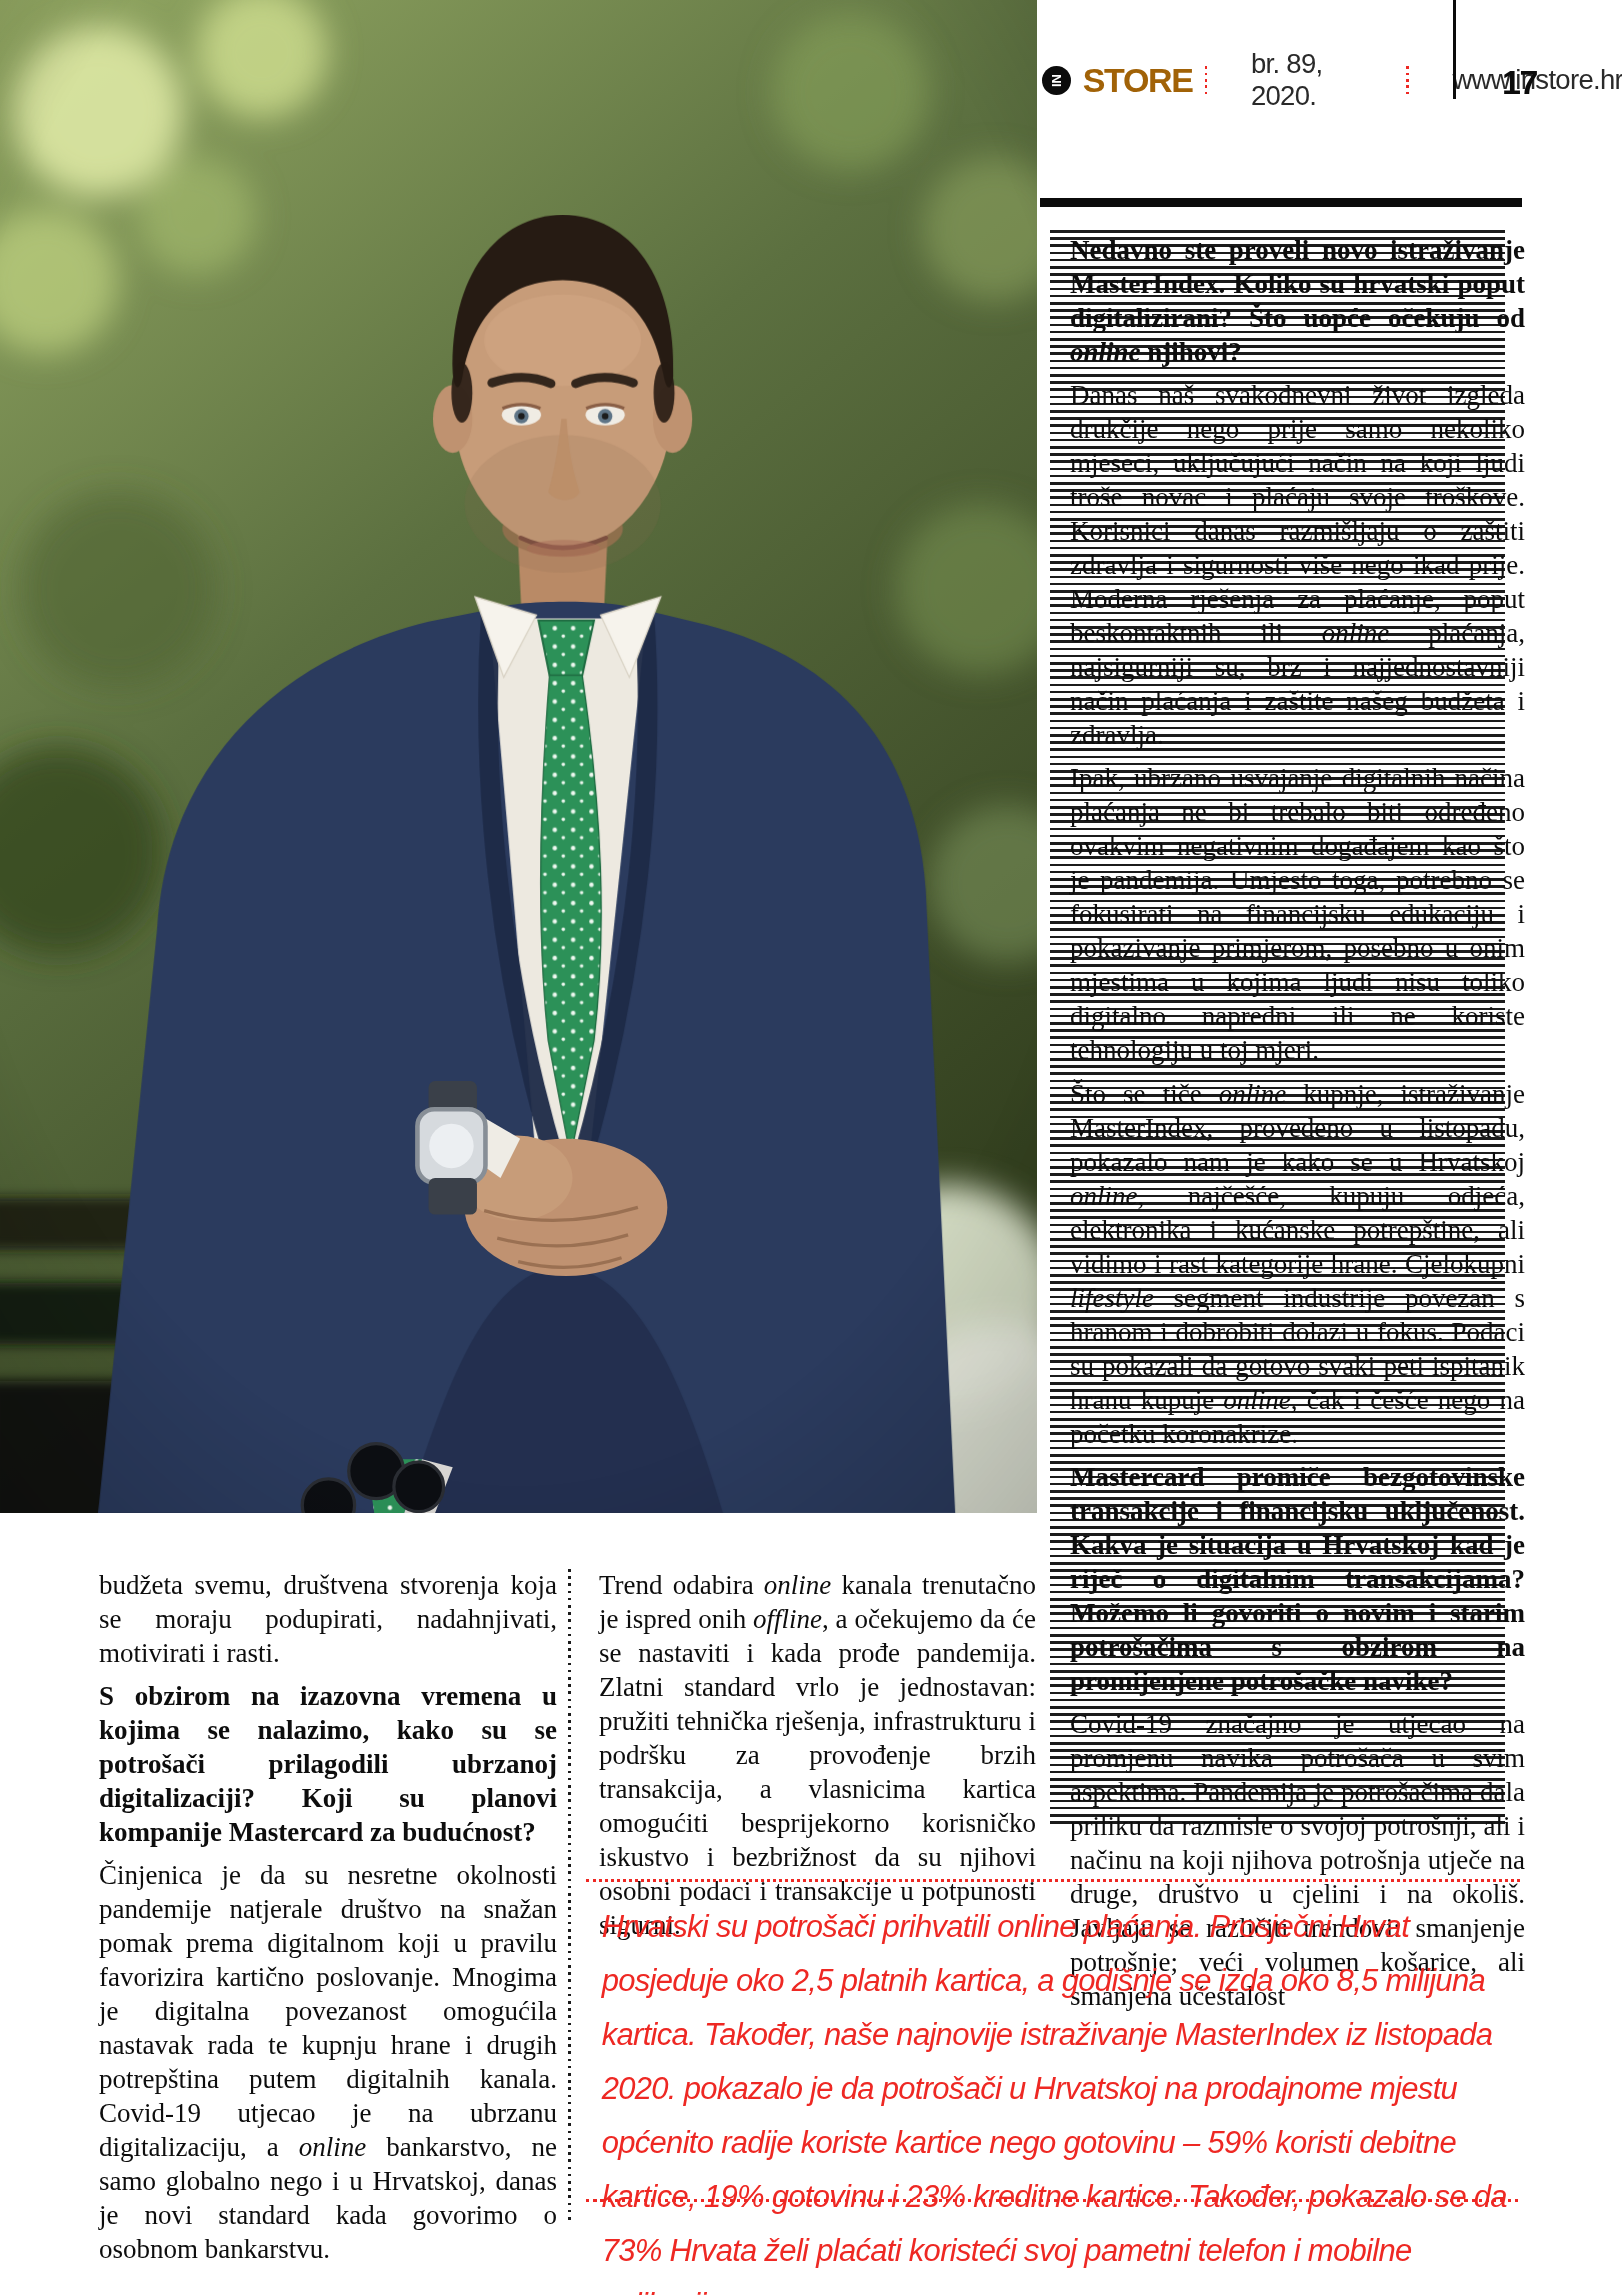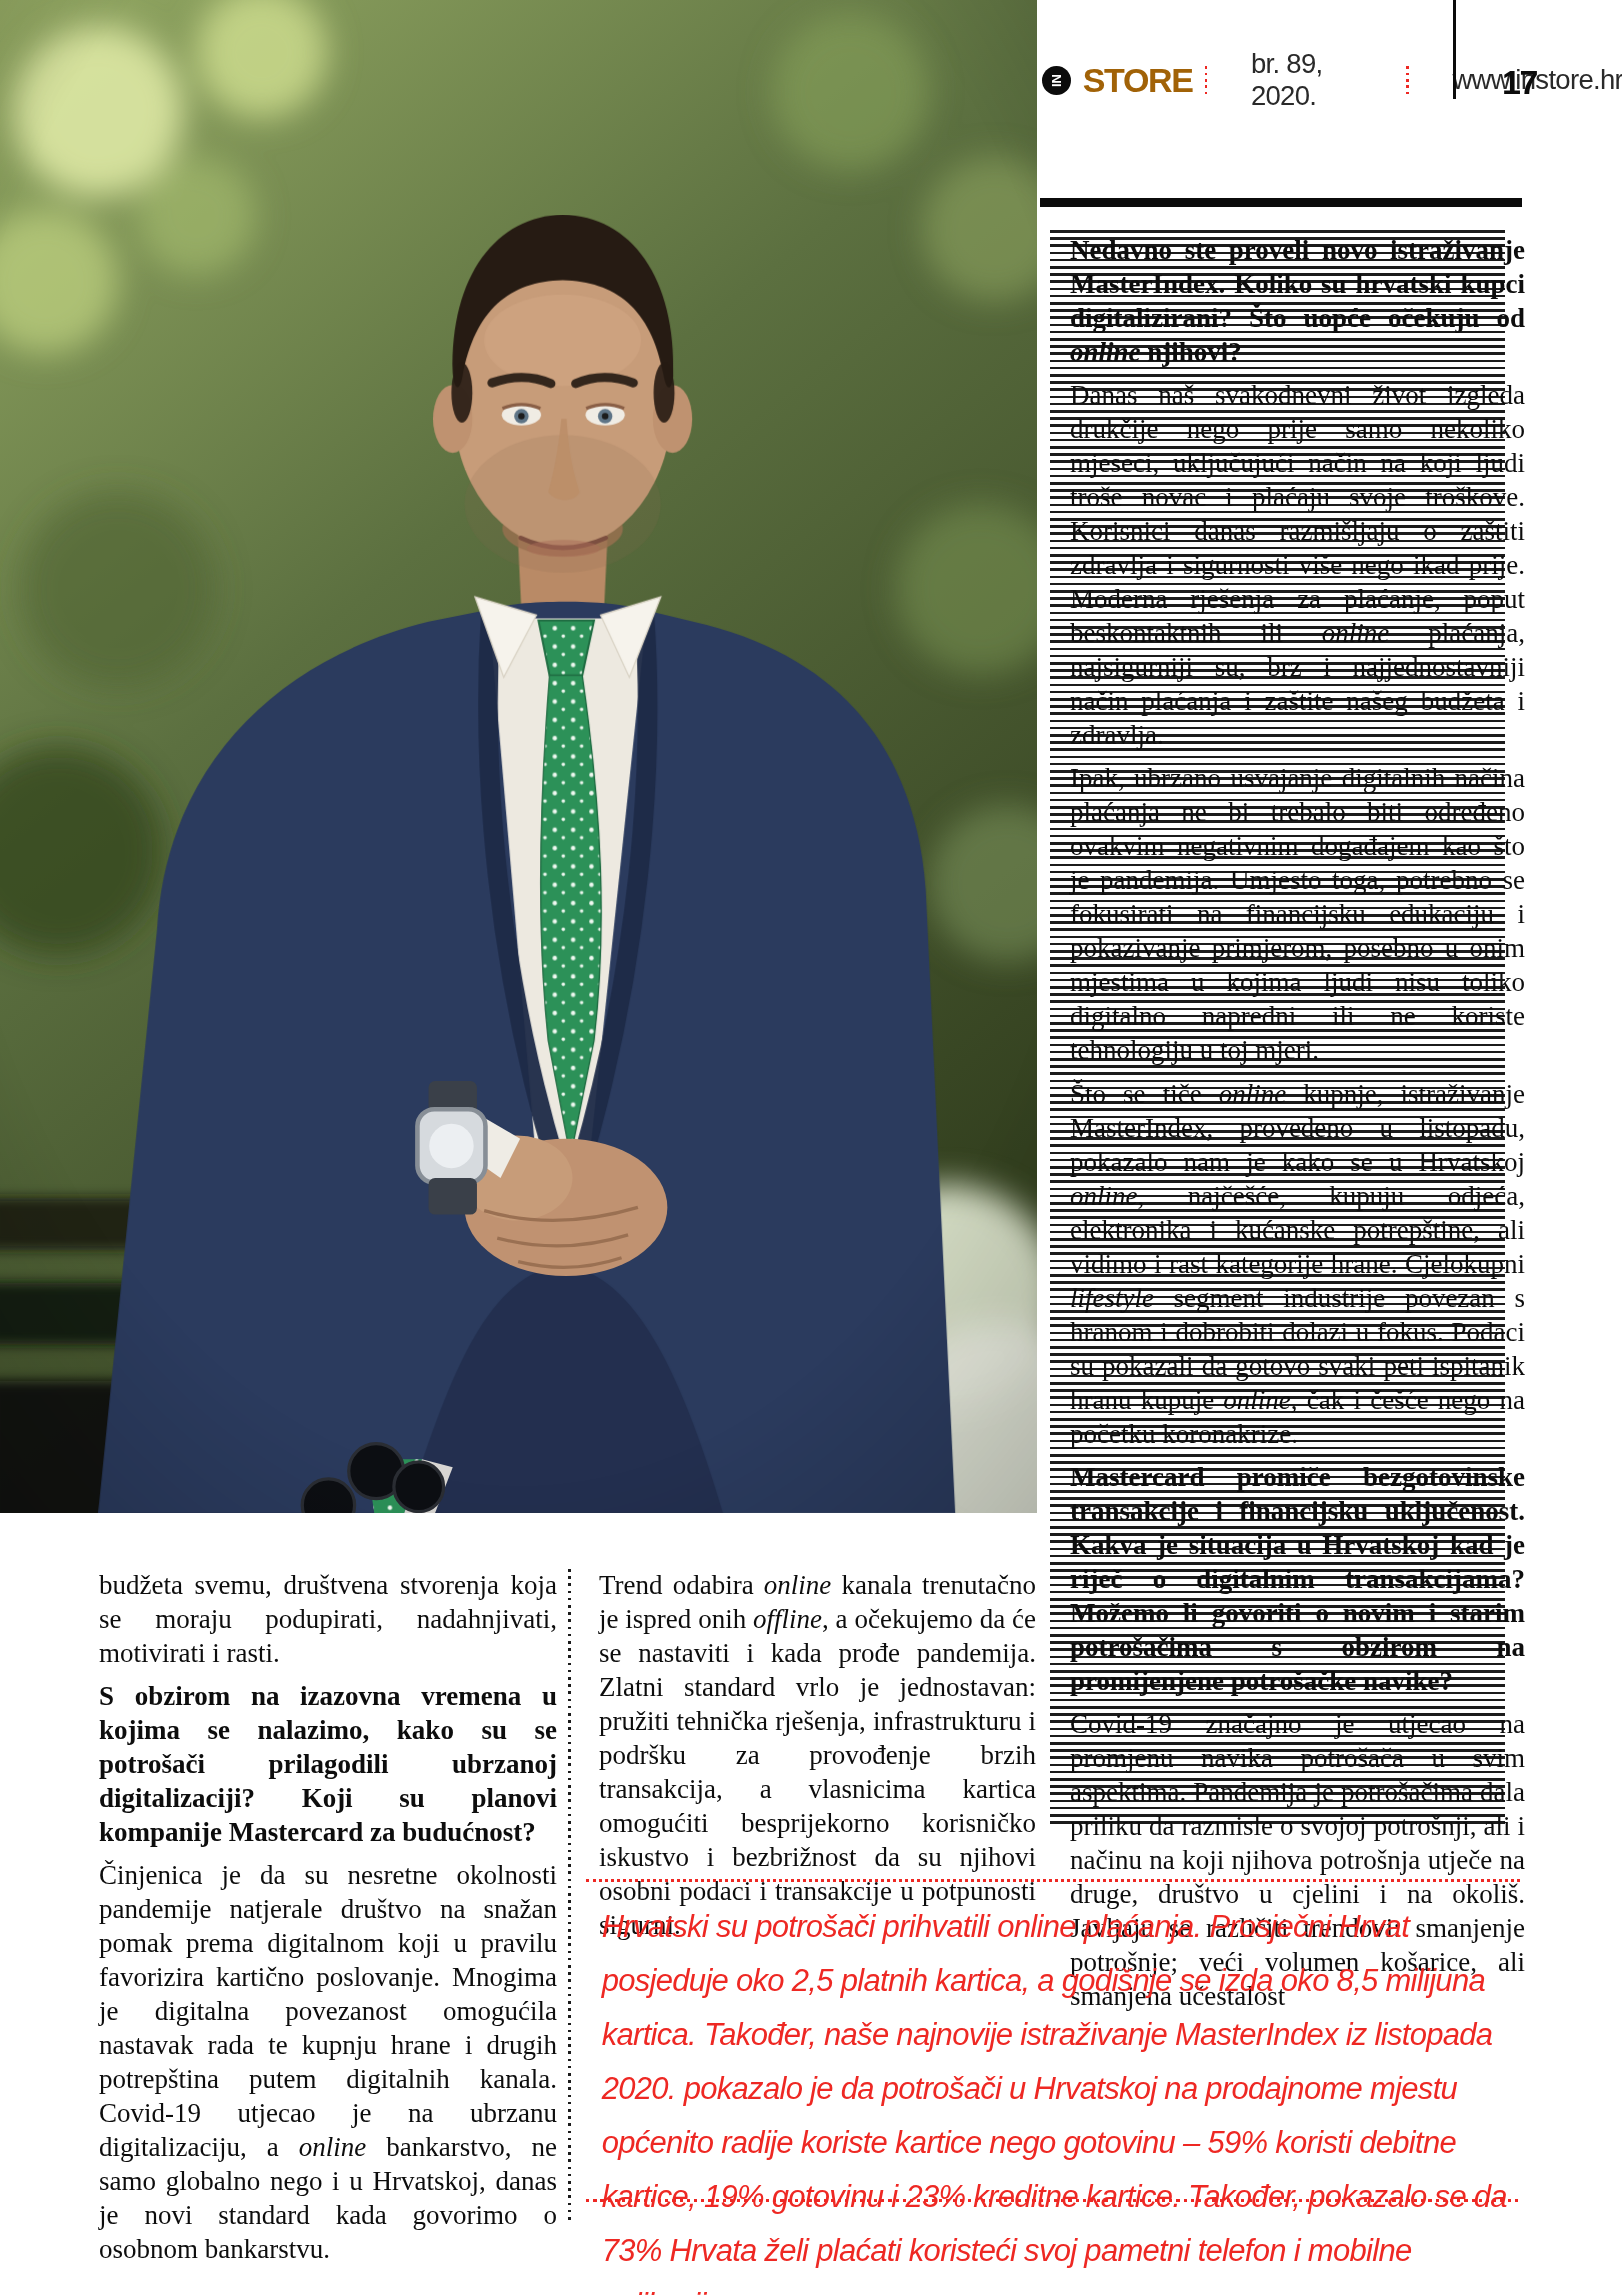--- a/index.html
+++ b/index.html
@@ -180,21 +180,21 @@
     <span class="hdr-site">www.instore.hr</span>
   </div>
   <div class="hdr-vline"></div>
   <div class="hdr-page">17</div>
 
   <div class="black-bar"></div>
   <div class="dot-v right-col"></div>
   <div class="dot-v col-sep"></div>
 
   <div class="col right-col">
-    <p class="q"><span>Nedavno ste proveli novo istraživanje MasterIndex. Koliko su hrvatski kupci digitalizirani? Što uopće očekuju od </span><span class="it">online</span><span> njihovi?</span></p>
+    <p class="q"><span>Nedavno ste proveli novo istraživanje MasterIndex. Koliko su hrvatski poput digitalizirani? Što uopće očekuju od </span><span class="it">online</span><span> njihovi?</span></p>
     <p><span>Danas naš svakodnevni život izgleda drukčije nego prije samo nekoliko mjeseci, uključujući način na koji ljudi troše novac i plaćaju svoje troškove. Korisnici danas razmišljaju o zaštiti zdravlja i sigurnosti više nego ikad prije. Moderna rješenja za plaćanje, poput beskontaktnih ili </span><span class="it">online</span><span> plaćanja, najsigurniji su, brz i najjednostavniji način plaćanja i zaštite našeg budžeta i zdravlja.</span></p>
     <p><span>Ipak, ubrzano usvajanje digitalnih načina plaćanja ne bi trebalo biti određeno ovakvim negativnim događajem kao što je pandemija. Umjesto toga, potrebno se fokusirati na financijsku edukaciju i pokazivanje primjerom, posebno u onim mjestima u kojima ljudi nisu toliko digitalno napredni ili ne koriste tehnologiju u toj mjeri.</span></p>
     <p><span>Što se tiče </span><span class="it">online</span><span> kupnje, istraživanje MasterIndex, provedeno u listopadu, pokazalo nam je kako se u Hrvatskoj </span><span class="it">online</span><span>, najčešće, kupuju odjeća, elektronika i kućanske potrepštine, ali vidimo i rast kategorije hrane. Cjelokupni </span><span class="it">lifestyle</span><span> segment industrije povezan s hranom i dobrobiti dolazi u fokus. Podaci su pokazali da gotovo svaki peti ispitanik hranu kupuje </span><span class="it">online</span><span>, čak i češće nego na početku koronakrize.</span></p>
     <p class="q"><span>Mastercard promiče bezgotovinske transakcije i financijsku uključenost. Kakva je situacija u Hrvatskoj kad je riječ o digitalnim transakcijama? Možemo li govoriti o novim i starim potrošačima s obzirom na promijenjene potrošačke navike?</span></p>
     <p><span>Covid-19 značajno je utjecao na promjenu navika potrošača u svim aspektima. Pandemija je potrošačima dala priliku da razmisle o svojoj potrošnji, ali i načinu na koji njihova potrošnja utječe na druge, društvo u cjelini i na okoliš. Javljaju se različiti trendovi: smanjenje potrošnje; veći volumen košarice, ali smanjena učestalost</span></p>
   </div>
 
   <div class="col bot-col1">
     <p><span>budžeta svemu, društvena stvorenja koja se moraju podupirati, nadahnjivati, motivirati i rasti.</span></p>
     <p class="q"><span>S obzirom na izazovna vremena u kojima se nalazimo, kako su se potrošači prilagodili ubrzanoj digitalizaciji? Koji su planovi kompanije Mastercard za budućnost?</span></p>

